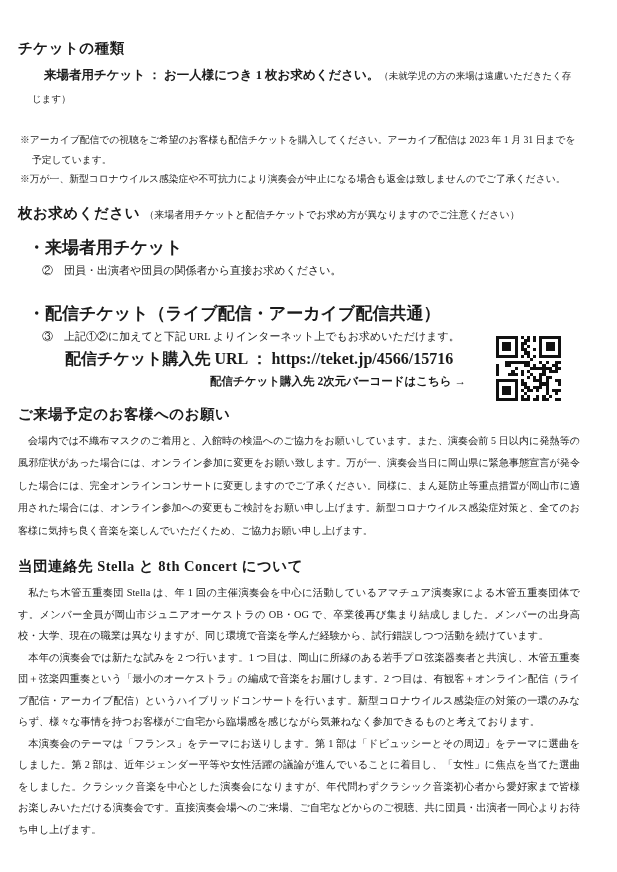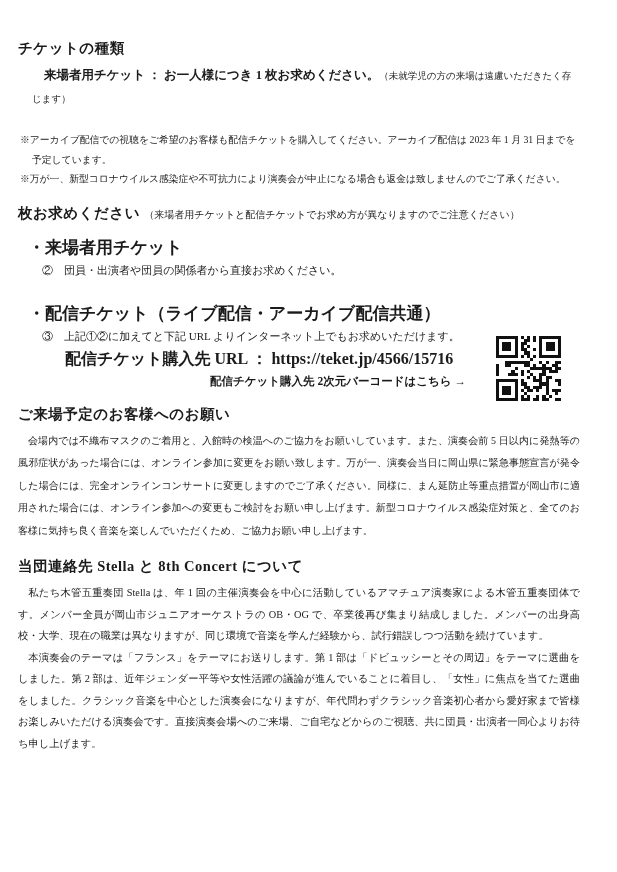--- a/index.html
+++ b/index.html
@@ -289,16 +289,17 @@
       </svg></span>
 
   <section class="sec-request">
     <h2 class="sec-head">ご来場予定のお客様へのお願い</h2>
     <p>会場内では不織布マスクのご着用と、入館時の検温へのご協力をお願いしています。また、演奏会前 5 日以内に発熱等の風邪症状があった場合には、オンライン参加に変更をお願い致します。万が一、演奏会当日に岡山県に緊急事態宣言が発令した場合には、完全オンラインコンサートに変更しますのでご了承ください。同様に、まん延防止等重点措置が岡山市に適用された場合には、オンライン参加への変更もご検討をお願い申し上げます。新型コロナウイルス感染症対策と、全てのお客様に気持ち良く音楽を楽しんでいただくため、ご協力お願い申し上げます。</p>
   </section>
 
   <section class="sec-about">
     <h2 class="sec-head">当団連絡先 Stella と 8th Concert について</h2>
     <p>私たち木管五重奏団 Stella は、年 1 回の主催演奏会を中心に活動しているアマチュア演奏家による木管五重奏団体です。メンバー全員が岡山市ジュニアオーケストラの OB・OG で、卒業後再び集まり結成しました。メンバーの出身高校・大学、現在の職業は異なりますが、同じ環境で音楽を学んだ経験から、試行錯誤しつつ活動を続けています。</p>
+    <p>本年の演奏会では新たな試みを 2 つ行います。1 つ目は、岡山に所縁のある若手プロ弦楽器奏者と共演し、木管五重奏団＋弦楽四重奏という「最小のオーケストラ」の編成で音楽をお届けします。2 つ目は、有観客＋オンライン配信（ライブ配信・アーカイブ配信）というハイブリッドコンサートを行います。新型コロナウイルス感染症の対策の一環のみならず、様々な事情を持つお客様がご自宅から臨場感を感じながら気兼ねなく参加できるものと考えております。</p>
     <p>本演奏会のテーマは「フランス」をテーマにお送りします。第 1 部は「ドビュッシーとその周辺」をテーマに選曲をしました。第 2 部は、近年ジェンダー平等や女性活躍の議論が進んでいることに着目し、「女性」に焦点を当てた選曲をしました。クラシック音楽を中心とした演奏会になりますが、年代問わずクラシック音楽初心者から愛好家まで皆様お楽しみいただける演奏会です。直接演奏会場へのご来場、ご自宅などからのご視聴、共に団員・出演者一同心よりお待ち申し上げます。</p>
   </section>
 
 </div>
 
 </body></html>

